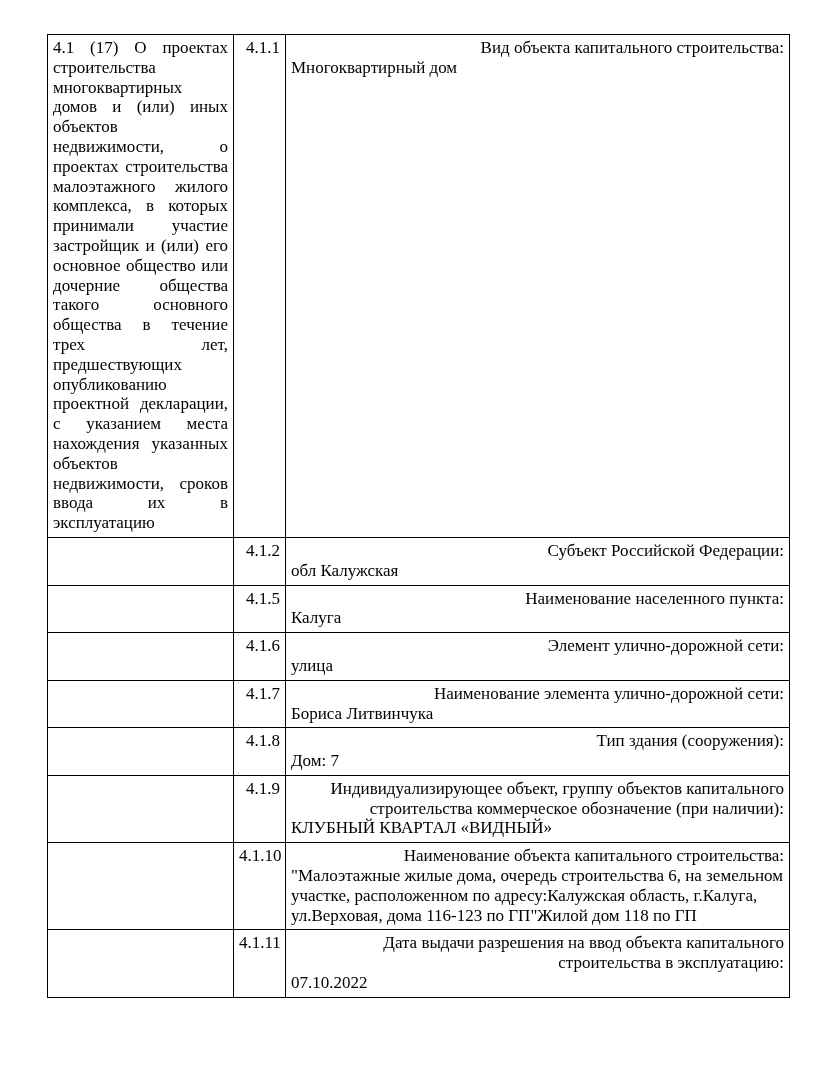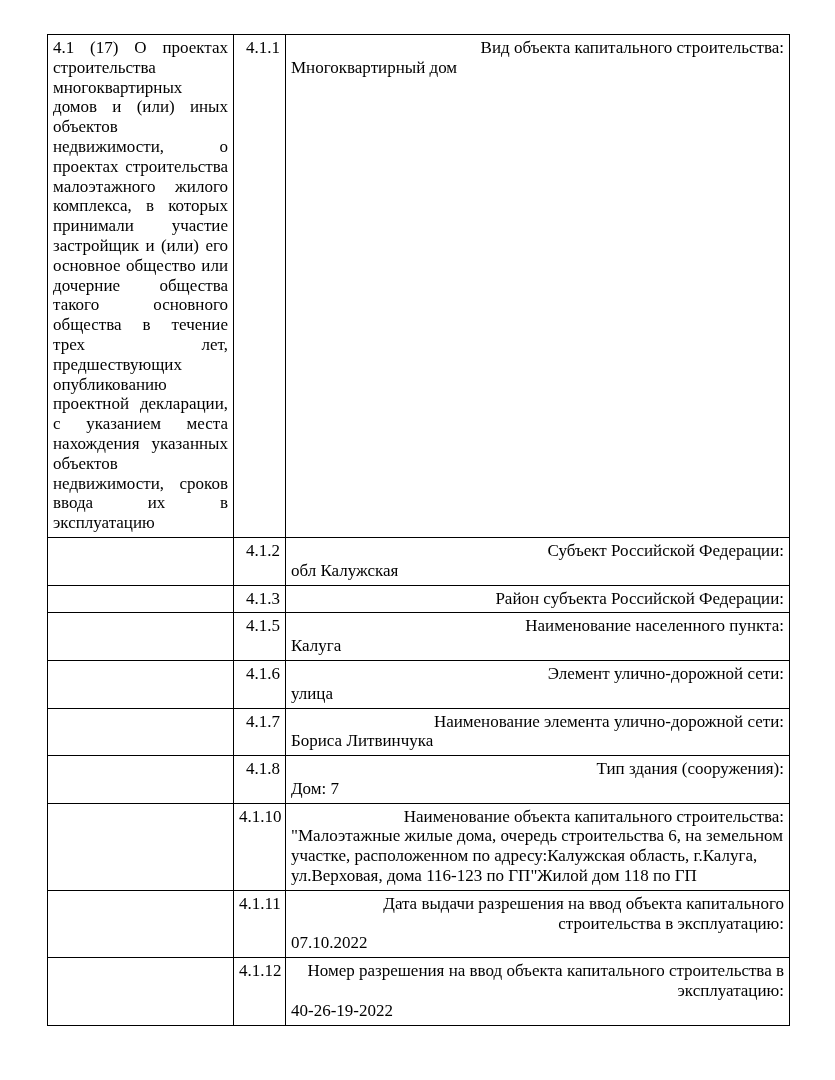--- a/index.html
+++ b/index.html
@@ -85,27 +85,20 @@
 
       <tr>
         <td class="empty"></td>
         <td class="code mid-code">4.1.2</td>
         <td class="body">
           <span class="lbl">Субъект Российской Федерации:</span>
           <span class="val">обл Калужская</span>
         </td>
       </tr>
 
-      <tr>
-        <td class="empty"></td>
-        <td class="code mid-code">4.1.3</td>
-        <td class="body">
-          <span class="lbl">Район субъекта Российской Федерации:</span>
-        </td>
-      </tr>
 
 
       <tr>
         <td class="empty"></td>
         <td class="code mid-code">4.1.5</td>
         <td class="body">
           <span class="lbl">Наименование населенного пункта:</span>
           <span class="val">Калуга</span>
         </td>
       </tr>
@@ -130,43 +123,43 @@
 
       <tr>
         <td class="empty"></td>
         <td class="code mid-code">4.1.8</td>
         <td class="body">
           <span class="lbl">Тип здания (сооружения):</span>
           <span class="val">Дом: 7</span>
         </td>
       </tr>
 
+      <tr>
+        <td class="empty"></td>
+        <td class="code mid-code">4.1.9</td>
+        <td class="body">
+          <span class="lbl">Индивидуализирующее объект, группу объектов капитального строительства коммерческое обозначение (при наличии):</span>
+          <span class="val">КЛУБНЫЙ КВАРТАЛ «ВИДНЫЙ»</span>
+        </td>
+      </tr>
 
       <tr>
         <td class="empty"></td>
         <td class="code mid-code">4.1.10</td>
         <td class="body">
           <span class="lbl">Наименование объекта капитального строительства:</span>
           <span class="val">"Малоэтажные жилые дома, очередь строительства 6, на земельном участке, расположенном по адресу:Калужская область, г.Калуга, ул.Верховая, дома 116-123 по ГП"Жилой дом 118 по ГП</span>
         </td>
       </tr>
 
       <tr>
         <td class="empty"></td>
         <td class="code mid-code">4.1.11</td>
         <td class="body">
           <span class="lbl">Дата выдачи разрешения на ввод объекта капитального строительства в эксплуатацию:</span>
           <span class="val">07.10.2022</span>
         </td>
       </tr>
 
-      <tr>
-        <td class="empty"></td>
-        <td class="code mid-code">4.1.12</td>
-        <td class="body">
-          <span class="lbl">Номер разрешения на ввод объекта капитального строительства в эксплуатацию:</span>
-          <span class="val">40-26-19-2022</span>
-        </td>
-      </tr>
 
     </tbody>
   </table>
 </div>
 
 </body></html>

